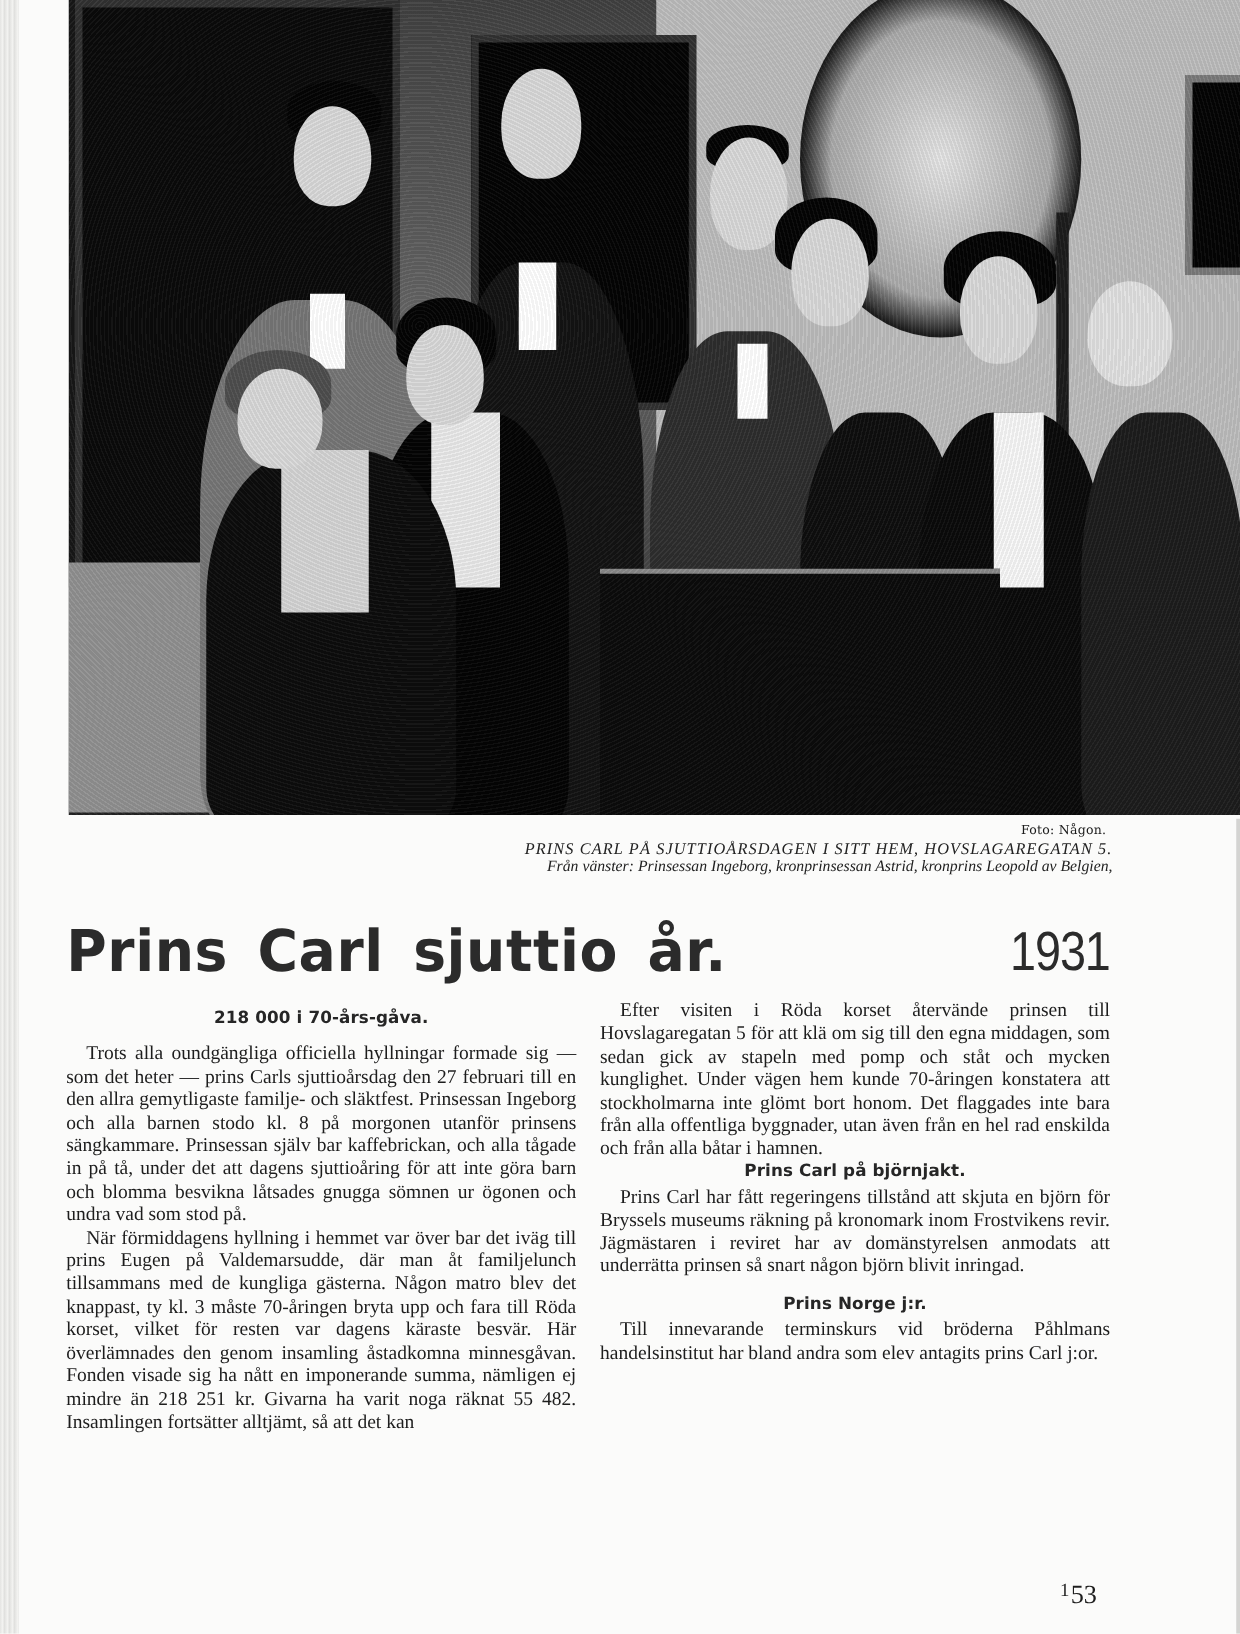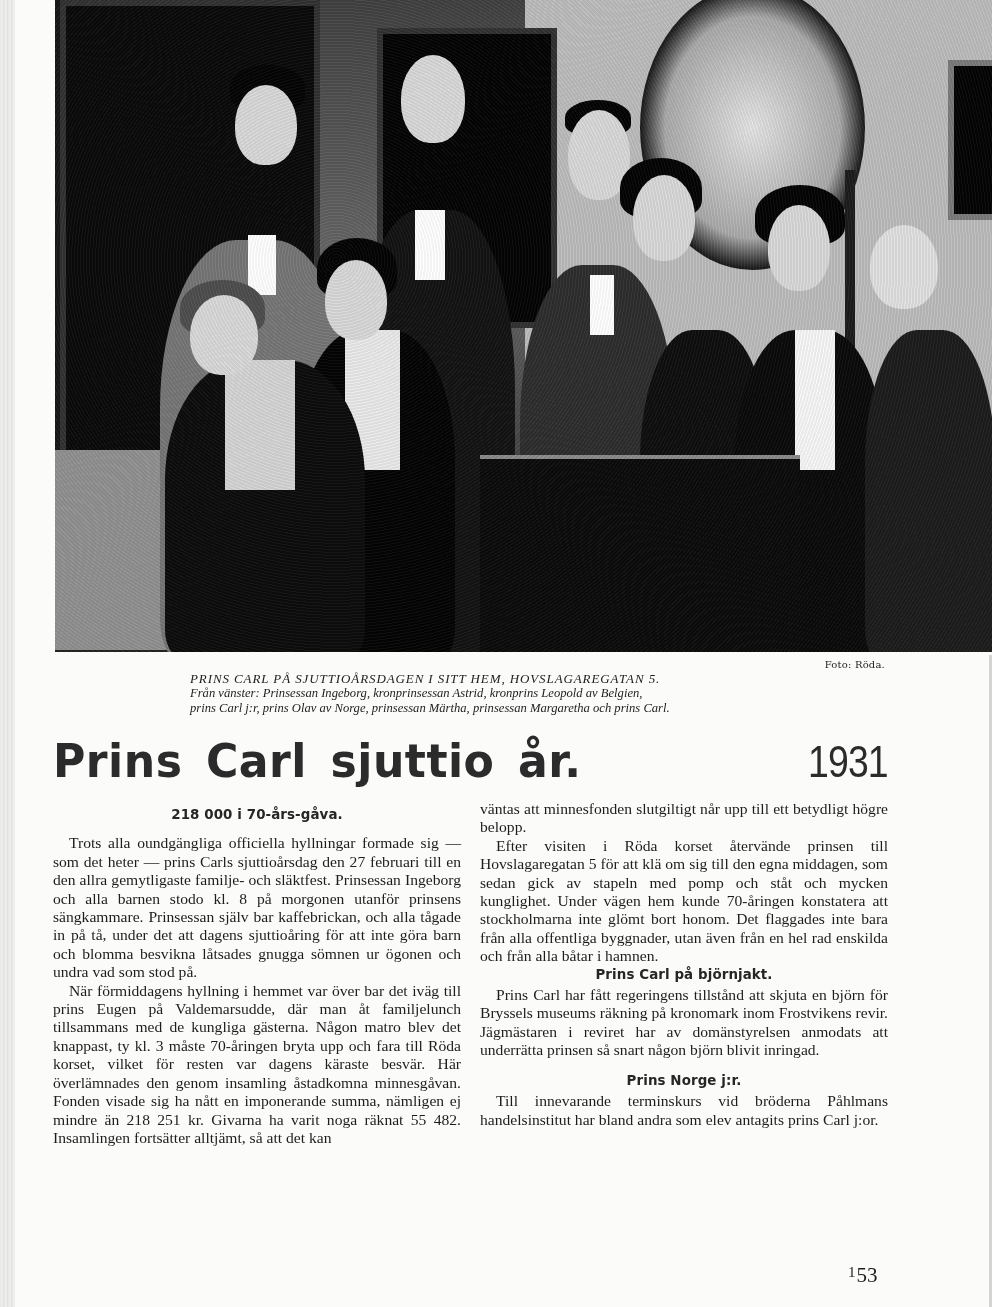--- a/index.html
+++ b/index.html
@@ -39,21 +39,21 @@
     }
 
     
     .credit {
       position: absolute; right: 107px; top: 659px;
       font-size: 10px; font-family: "DejaVu Serif", serif; letter-spacing: 0.2px;
     }
     .caption {
       position: absolute; left: 190px; top: 671px; width: 700px;
       font-family: "Liberation Serif", serif; font-style: italic; font-size: 12.6px; line-height: 15px;
-      color: #222;
+      text-align: right; color: #222;
     }
     .caption .cap-title { letter-spacing: 0.9px; font-size: 13px; }
 
     
     .headline {
       position: absolute; left: 53px; top: 734px;
       font-family: "DejaVu Sans", sans-serif; font-weight: bold; font-size: 46px;
       letter-spacing: 0.5px; word-spacing: 8px; color: #2b2b2b;
       transform: scaleX(0.96); transform-origin: left center;
     }
@@ -136,38 +136,36 @@
   <div class="hair" style="left:125px; top:280px; width:85px; height:55px; background:#56554f;"></div>
   <div class="head" style="left:135px; top:295px; width:68px; height:80px;"></div>
 
   <div class="fig" style="left:810px; top:330px; width:130px; height:330px; background:#2a2a29;"></div>
   <div class="head" style="left:815px; top:225px; width:68px; height:84px; background:#d6d4ce;"></div>
 
   <div class="table" style="left:425px; top:455px; width:320px; height:200px;"></div>
   <div class="grain"></div>
 </div>
 
-<div class="credit">Foto: Röda.</div>
+<div class="credit">Foto: Någon.</div>
 <div class="caption">
   <div class="cap-title">PRINS CARL PÅ SJUTTIOÅRSDAGEN I SITT HEM, HOVSLAGAREGATAN 5.</div>
   <div>Från vänster: Prinsessan Ingeborg, kronprinsessan Astrid, kronprins Leopold av Belgien,</div>
-  <div>prins Carl j:r, prins Olav av Norge, prinsessan Märtha, prinsessan Margaretha och prins Carl.</div>
 </div>
 
 <div class="headline">Prins Carl sjuttio år.</div>
 <div class="year">1931</div>
 
 <div class="col col-left">
   <h3 class="subhead second">218 000 i 70-års-gåva.</h3>
   <p>Trots alla oundgängliga officiella hyllningar formade sig — som det heter — prins Carls sjuttioårsdag den 27 februari till en den allra gemytligaste familje- och släktfest. Prinsessan Ingeborg och alla barnen stodo kl. 8 på morgonen utanför prinsens sängkammare. Prinsessan själv bar kaffebrickan, och alla tågade in på tå, under det att dagens sjuttioåring för att inte göra barn och blomma besvikna låtsades gnugga sömnen ur ögonen och undra vad som stod på.</p>
   <p>När förmiddagens hyllning i hemmet var över bar det iväg till prins Eugen på Valdemarsudde, där man åt familjelunch tillsammans med de kungliga gästerna. Någon matro blev det knappast, ty kl. 3 måste 70-åringen bryta upp och fara till Röda korset, vilket för resten var dagens käraste besvär. Här överlämnades den genom insamling åstadkomna minnesgåvan. Fonden visade sig ha nått en imponerande summa, nämligen ej mindre än 218 251 kr. Givarna ha varit noga räknat 55 482. Insamlingen fortsätter alltjämt, så att det kan</p>
 </div>
 
 <div class="col col-right">
-  <p class="noindent">väntas att minnesfonden slutgiltigt når upp till ett betydligt högre belopp.</p>
   <p>Efter visiten i Röda korset återvände prinsen till Hovslagaregatan 5 för att klä om sig till den egna middagen, som sedan gick av stapeln med pomp och ståt och mycken kunglighet. Under vägen hem kunde 70-åringen konstatera att stockholmarna inte glömt bort honom. Det flaggades inte bara från alla offentliga byggnader, utan även från en hel rad enskilda och från alla båtar i hamnen.</p>
   <h3 class="subhead">Prins Carl på björnjakt.</h3>
   <p>Prins Carl har fått regeringens tillstånd att skjuta en björn för Bryssels museums räkning på kronomark inom Frostvikens revir. Jägmästaren i reviret har av domänstyrelsen anmodats att underrätta prinsen så snart någon björn blivit inringad.</p>
   <h3 class="subhead jr">Prins Norge j:r.</h3>
   <p>Till innevarande terminskurs vid bröderna Påhlmans handelsinstitut har bland andra som elev antagits prins Carl j:or.</p>
 </div>
 
 <div class="page-number"><span class="oldstyle">1</span><span>53</span></div>
 
 </body></html>

